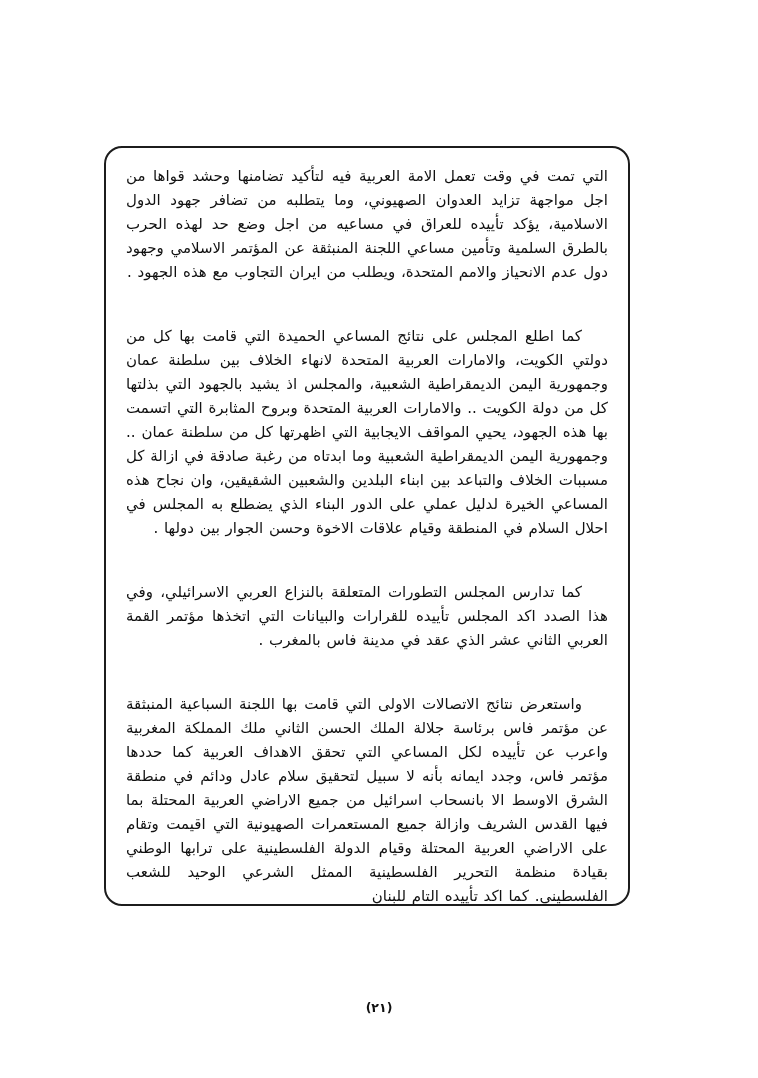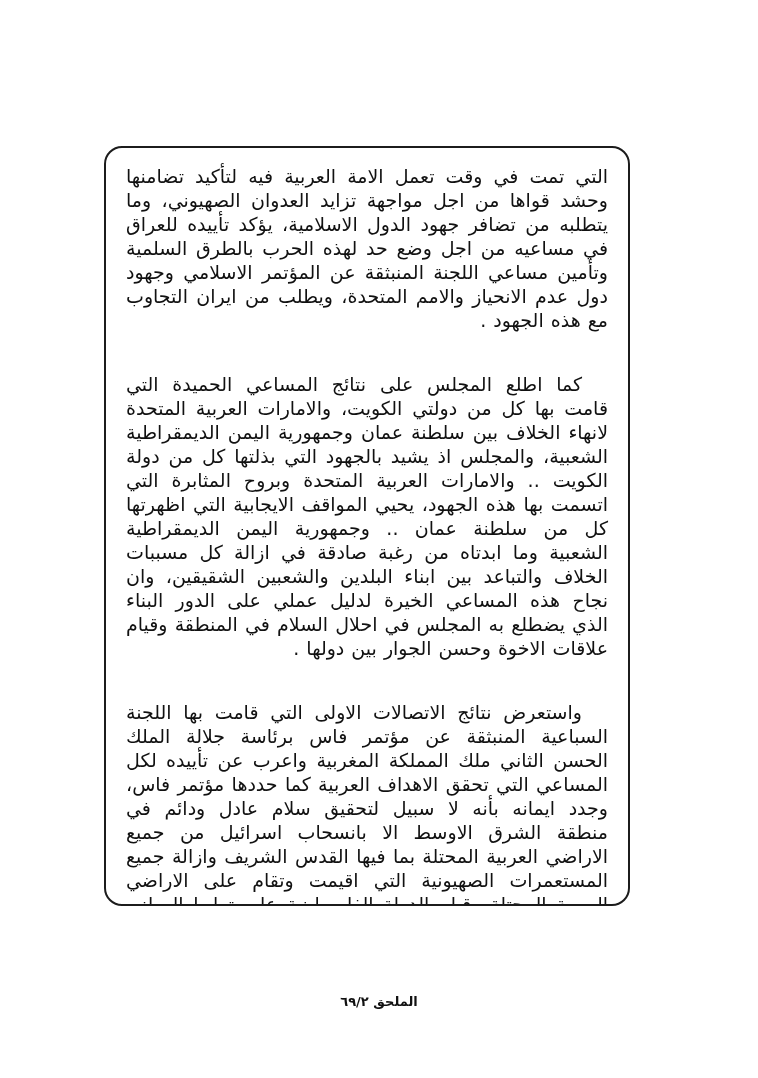--- a/index.html
+++ b/index.html
@@ -21,21 +21,21 @@
     left: 104px;
     top: 146px;
     width: 526px;
     height: 760px;
     box-sizing: border-box;
     border: 2px solid #1c1c1c;
     border-radius: 18px;
     padding: 16px 20px 12px 20px;
     direction: rtl;
     text-align: justify;
-    font-size: 19px;
+    font-size: 15px;
     line-height: 24px;
     overflow: hidden;
   }
   .para {
     margin: 0 0 1px 0;
     word-spacing: 1px;
   }
   .para.indent {
     text-indent: 26px;
     margin-top: 40px;
@@ -60,20 +60,21 @@
   }
 </style>
 </head>
 <body>
 
 <div class="page">
 
   <div class="frame">
     <p class="para noindent">التي تمت في وقت تعمل الامة العربية فيه لتأكيد تضامنها وحشد قواها من اجل مواجهة تزايد العدوان الصهيوني، وما يتطلبه من تضافر جهود الدول الاسلامية، يؤكد تأييده للعراق في مساعيه من اجل وضع حد لهذه الحرب بالطرق السلمية وتأمين مساعي اللجنة المنبثقة عن المؤتمر الاسلامي وجهود دول عدم الانحياز والامم المتحدة، ويطلب من ايران التجاوب مع هذه الجهود .</p>
     <p class="para indent">كما اطلع المجلس على نتائج المساعي الحميدة التي قامت بها كل من دولتي الكويت، والامارات العربية المتحدة لانهاء الخلاف بين سلطنة عمان وجمهورية اليمن الديمقراطية الشعبية، والمجلس اذ يشيد بالجهود التي بذلتها كل من دولة الكويت .. والامارات العربية المتحدة وبروح المثابرة التي اتسمت بها هذه الجهود، يحيي المواقف الايجابية التي اظهرتها كل من سلطنة عمان .. وجمهورية اليمن الديمقراطية الشعبية وما ابدتاه من رغبة صادقة في ازالة كل مسببات الخلاف والتباعد بين ابناء البلدين والشعبين الشقيقين، وان نجاح هذه المساعي الخيرة لدليل عملي على الدور البناء الذي يضطلع به المجلس في احلال السلام في المنطقة وقيام علاقات الاخوة وحسن الجوار بين دولها .</p>
+    <p class="para indent">كما تدارس المجلس التطورات المتعلقة بالنزاع العربي الاسرائيلي، وفي هذا الصدد اكد المجلس تأييده للقرارات والبيانات التي اتخذها مؤتمر القمة العربي الثاني عشر الذي عقد في مدينة فاس بالمغرب .</p>
     <p class="para indent">واستعرض نتائج الاتصالات الاولى التي قامت بها اللجنة السباعية المنبثقة عن مؤتمر فاس برئاسة جلالة الملك الحسن الثاني ملك المملكة المغربية واعرب عن تأييده لكل المساعي التي تحقق الاهداف العربية كما حددها مؤتمر فاس، وجدد ايمانه بأنه لا سبيل لتحقيق سلام عادل ودائم في منطقة الشرق الاوسط الا بانسحاب اسرائيل من جميع الاراضي العربية المحتلة بما فيها القدس الشريف وازالة جميع المستعمرات الصهيونية التي اقيمت وتقام على الاراضي العربية المحتلة وقيام الدولة الفلسطينية على ترابها الوطني بقيادة منظمة التحرير الفلسطينية الممثل الشرعي الوحيد للشعب الفلسطيني. كما اكد تأييده التام للبنان</p>
   </div>
 
   <div class="footer">
-    <div class="annex">الملحق ٦٩/٢</div>
+    <div class="pagenum">(٢١)</div>
   </div>
 
 </div>
 
 </body></html>

